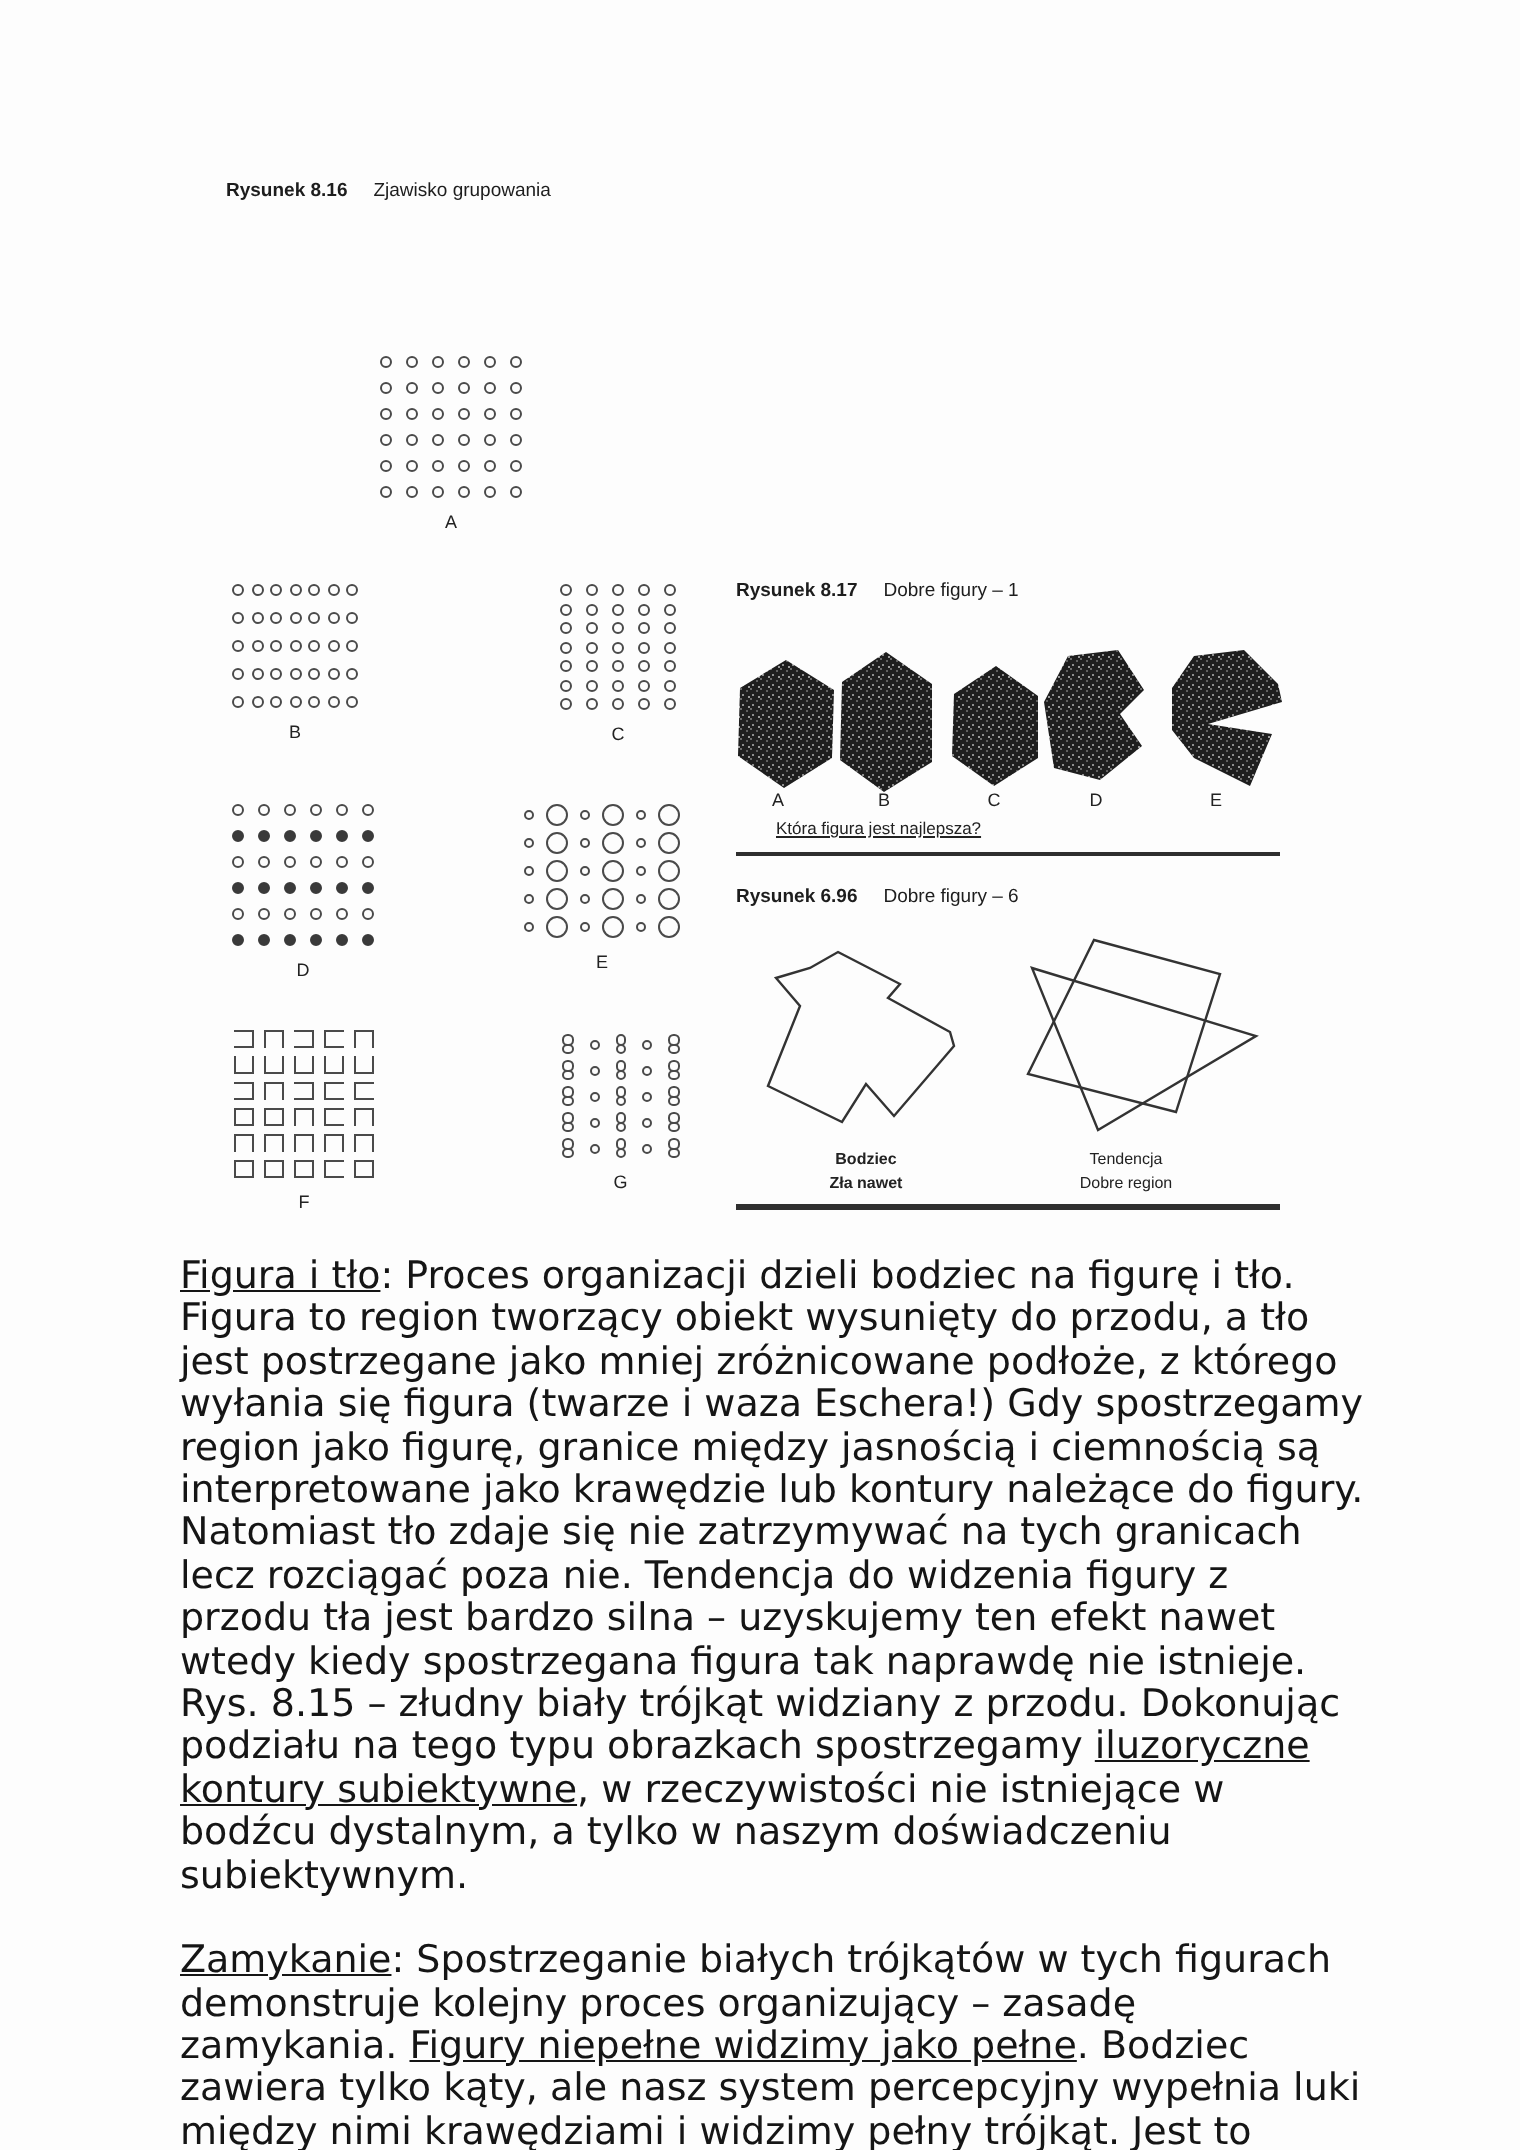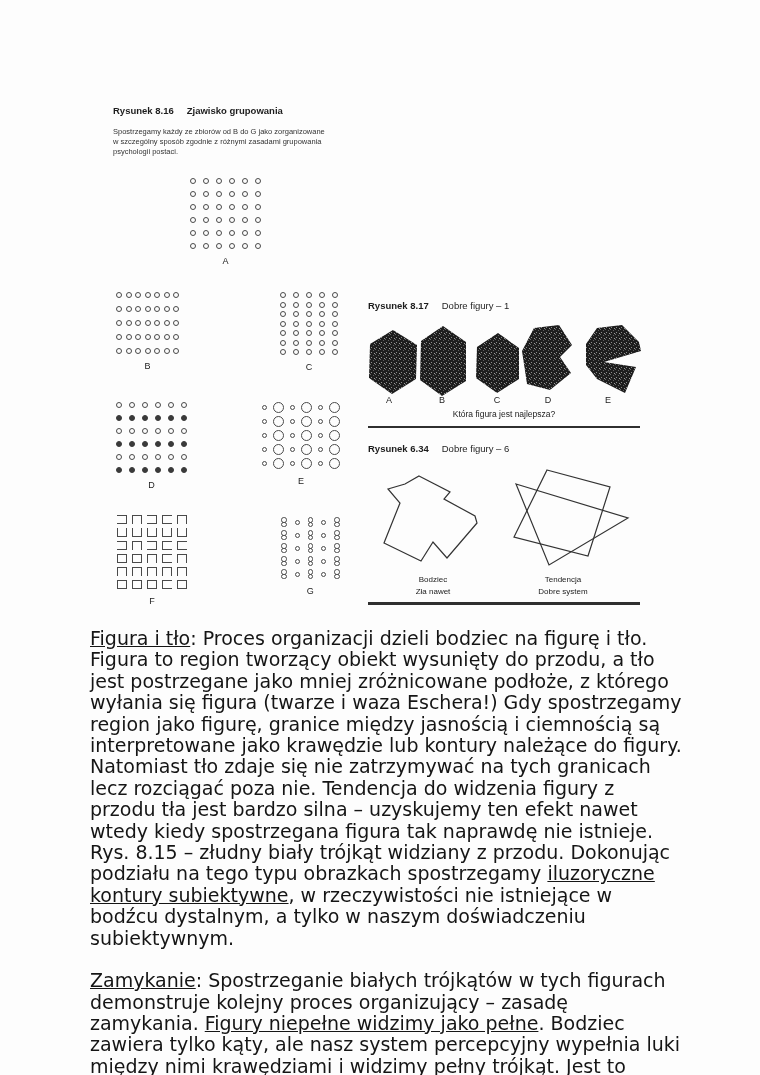--- a/index.html
+++ b/index.html
@@ -1,19 +1,19 @@
 <!DOCTYPE html>
 <html><head>
 <meta charset="utf-8">
 <style>
   html,body{margin:0;padding:0;background:#fff;width:760px;height:1075px;overflow:hidden;}
   #page{position:relative;width:760px;height:1075px;background:#fdfdfd;font-family:"Liberation Sans",sans-serif;}
 
   
-  .fig16-head{position:absolute;left:113px;top:105px;font-size:9.5px;color:#1d1d1d;font-weight:bold;}
+  .fig16-head{position:absolute;left:113px;top:90px;font-size:9.5px;color:#1d1d1d;}
   .fig16-head b{margin-right:13px;}
   .fig16-cap{position:absolute;left:113px;top:127px;width:260px;font-size:7.5px;line-height:10px;color:#333;white-space:pre-line;}
 
   
   .pat{position:absolute;}
   .pat-grid{display:grid;}
   .pat-label{display:block;text-align:center;margin-top:7px;font-size:9px;color:#222;}
   #patA{left:190px;top:178px;} #patA .pat-grid{gap:7px 7px;}
   #patB{left:116px;top:292px;} #patB .pat-grid{gap:8px 3.5px;}
   #patC{left:280px;top:292px;} #patC .pat-grid{gap:3.5px 7px;}
@@ -29,49 +29,46 @@
   .bk{width:10px;height:9px;border:1.5px solid #4a4a4a;box-sizing:border-box;}
   .bk.l{border-left:none;} .bk.r{border-right:none;}
   .bk.t{border-top:none;}  .bk.b{border-bottom:none;}
   .pair{display:flex;flex-direction:column;align-items:center;}
   .pair .ring{width:5.5px;height:5.5px;}
   .pair .ring + .ring{margin-top:-1px;}
 
   
   .fig-title{position:absolute;left:368px;font-size:9.5px;color:#1d1d1d;}
   .fig-title b{margin-right:13px;}
-  #t817{top:300px;} #t818{top:443px;}
+  #t817{top:290px;} #t818{top:443px;}
   .shape-svg{position:absolute;}
   #svg817{left:366px;top:320px;}
   #svg818{left:366px;top:456px;}
   .s-label{position:absolute;top:395px;width:14px;margin-left:-7px;text-align:center;font-size:9px;color:#222;}
-  .question{position:absolute;left:368px;top:409px;width:272px;text-align:center;font-size:8.5px;color:#222;}
+  .question{position:absolute;left:388px;top:409px;width:272px;text-align:left;font-size:8.5px;color:#222;text-decoration:underline;}
   .rule{position:absolute;left:368px;width:272px;background:#2f2f2f;}
   #rule1{top:426px;height:2px;}
   #rule2{top:602px;height:2.5px;}
   .cap818{position:absolute;top:574px;width:130px;text-align:center;font-size:8px;line-height:11.5px;color:#222;}
-  #cap818L{left:368px;} #cap818R{left:498px;}
+  #cap818L{left:368px;font-weight:bold;} #cap818R{left:498px;}
 
   
   .bodytext{position:absolute;left:90px;top:628px;width:592px;
             font-family:"DejaVu Sans",sans-serif;font-size:19px;line-height:21.4px;color:#151515;}
   .bodytext p{margin:0 0 21px 0;}
   .u{text-decoration:underline;}
 </style>
 </head>
 <body>
 
 <div id="page">
 
   <div class="fig16-head">
     <b>Rysunek 8.16</b><span>Zjawisko grupowania</span>
   </div>
-  <div class="fig16-cap">Spostrzegamy każdy ze zbiorów od B do G jako zorganizowane
-w szczególny sposób zgodnie z różnymi zasadami grupowania
-psychologii postaci.</div>
 
   <div id="patA" class="pat">
       <div class="pat-grid" style="grid-template-columns: repeat(6, auto);">
         <span class="ring"></span>
         <span class="ring"></span>
         <span class="ring"></span>
         <span class="ring"></span>
         <span class="ring"></span>
         <span class="ring"></span>
         <span class="ring"></span>
@@ -395,34 +392,34 @@
   </svg>
   <span class="s-label" style="left:389px">A</span>
   <span class="s-label" style="left:442px">B</span>
   <span class="s-label" style="left:497px">C</span>
   <span class="s-label" style="left:548px">D</span>
   <span class="s-label" style="left:608px">E</span>
   <div class="question">Która figura jest najlepsza?</div>
   <div id="rule1" class="rule"></div>
 
   <div id="t818" class="fig-title">
-    <b>Rysunek 6.34</b><span>Dobre figury – 6</span>
+    <b>Rysunek 6.96</b><span>Dobre figury – 6</span>
   </div>
   <svg id="svg818" class="shape-svg" width="280" height="116" viewBox="366 456 280 116">
     <polygon fill="none" stroke="#333" stroke-width="1.2" points="419,476 450,492 444,499 475,516 477,523 447,558 433,542 421,561 384,543 400,503 388,489 405,484"></polygon>
     <polygon fill="none" stroke="#333" stroke-width="1.2" points="547,470 610,487 588,556 514,537"></polygon>
     <polygon fill="none" stroke="#333" stroke-width="1.2" points="516,484 628,518 549,565"></polygon>
   </svg>
   <div id="cap818L" class="cap818">
     <div>Bodziec</div>
     <div>Zła nawet</div>
   </div>
   <div id="cap818R" class="cap818">
     <div>Tendencja</div>
-    <div>Dobre system</div>
+    <div>Dobre region</div>
   </div>
   <div id="rule2" class="rule"></div>
 
   <div class="bodytext">
     <p><span class="u">Figura i tło</span><span>: Proces organizacji dzieli bodziec na figurę i tło. Figura to region tworzący obiekt wysunięty do przodu, a tło jest postrzegane jako mniej zróżnicowane podłoże, z którego wyłania się figura (twarze i waza Eschera!) Gdy spostrzegamy region jako figurę, granice między jasnością i ciemnością są interpretowane jako krawędzie lub kontury należące do figury. Natomiast tło zdaje się nie zatrzymywać na tych granicach lecz rozciągać poza nie. Tendencja do widzenia figury z przodu tła jest bardzo silna – uzyskujemy ten efekt nawet wtedy kiedy spostrzegana figura tak naprawdę nie istnieje. Rys. 8.15 – złudny biały trójkąt widziany z przodu. Dokonując podziału na tego typu obrazkach spostrzegamy </span><span class="u">iluzoryczne kontury subiektywne</span><span>, w rzeczywistości nie istniejące w bodźcu dystalnym, a tylko w naszym doświadczeniu subiektywnym.</span></p>
     <p><span class="u">Zamykanie</span><span>: Spostrzeganie białych trójkątów w tych figurach demonstruje kolejny proces organizujący – zasadę zamykania. </span><span class="u">Figury niepełne widzimy jako pełne</span><span>. Bodziec zawiera tylko kąty, ale nasz system percepcyjny wypełnia luki między nimi krawędziami i widzimy pełny trójkąt. Jest to odzwierciedlenie wrodzonej tendencji do spostrzegania bodźca jako pełnego, zrównoważonego i symetrycznego, pomimo luk, zakłóceń równowagi i asymetrii.</span></p>
   </div>
 
 </div>
 

